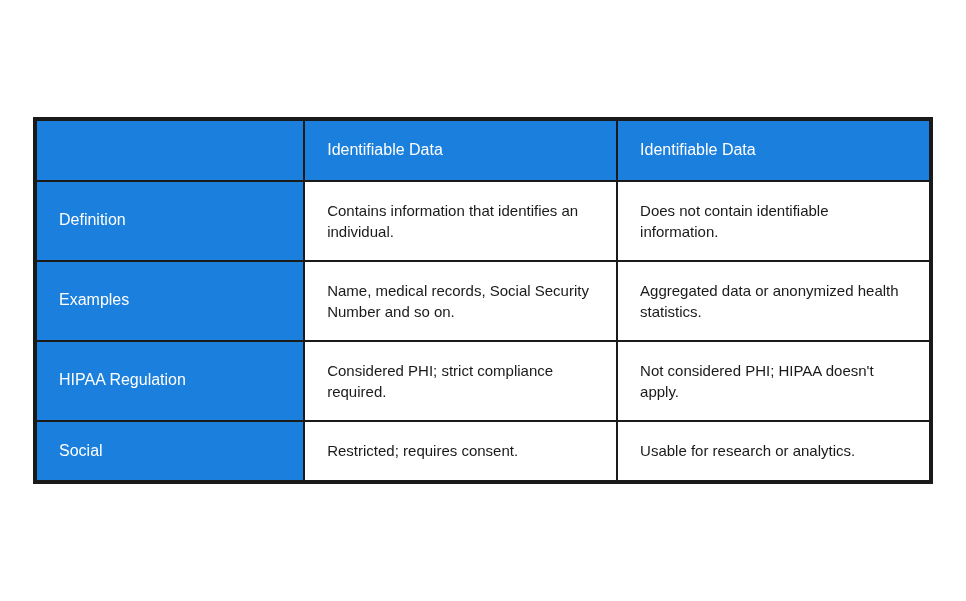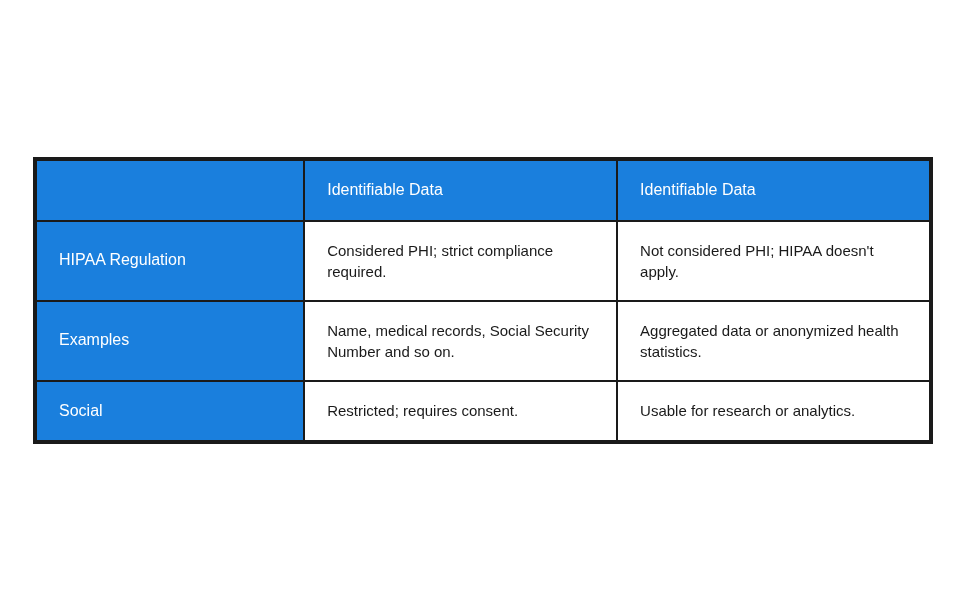--- a/index.html
+++ b/index.html
@@ -73,29 +73,34 @@
 <div class="table-wrapper">
   <table>
     <thead>
       <tr class="header-row">
         <td class="col-header col-empty"></td>
         <td class="col-header">Identifiable Data</td>
         <td class="col-header">Identifiable Data</td>
       </tr>
     </thead>
     <tbody id="table-body">
-        <tr>
-          <td class="col-label">HIPAA Regulation</td>
-          <td class="col-data">Considered PHI; strict compliance required.</td>
-          <td class="col-data">Not considered PHI; HIPAA doesn't apply.</td>
+    <tr>
+          <td class="col-label">Definition</td>
+          <td class="col-data">Contains information that identifies an individual.</td>
+          <td class="col-data">Does not contain identifiable information.</td>
         </tr>
         <tr>
           <td class="col-label">Examples</td>
           <td class="col-data">Name, medical records, Social Security Number and so on.</td>
           <td class="col-data">Aggregated data or anonymized health statistics.</td>
+        </tr>
+        <tr>
+          <td class="col-label">HIPAA Regulation</td>
+          <td class="col-data">Considered PHI; strict compliance required.</td>
+          <td class="col-data">Not considered PHI; HIPAA doesn't apply.</td>
         </tr>
         <tr>
           <td class="col-label">Social</td>
           <td class="col-data">Restricted; requires consent.</td>
           <td class="col-data">Usable for research or analytics.</td>
         </tr>
       </tbody>
   </table>
 </div>
 

